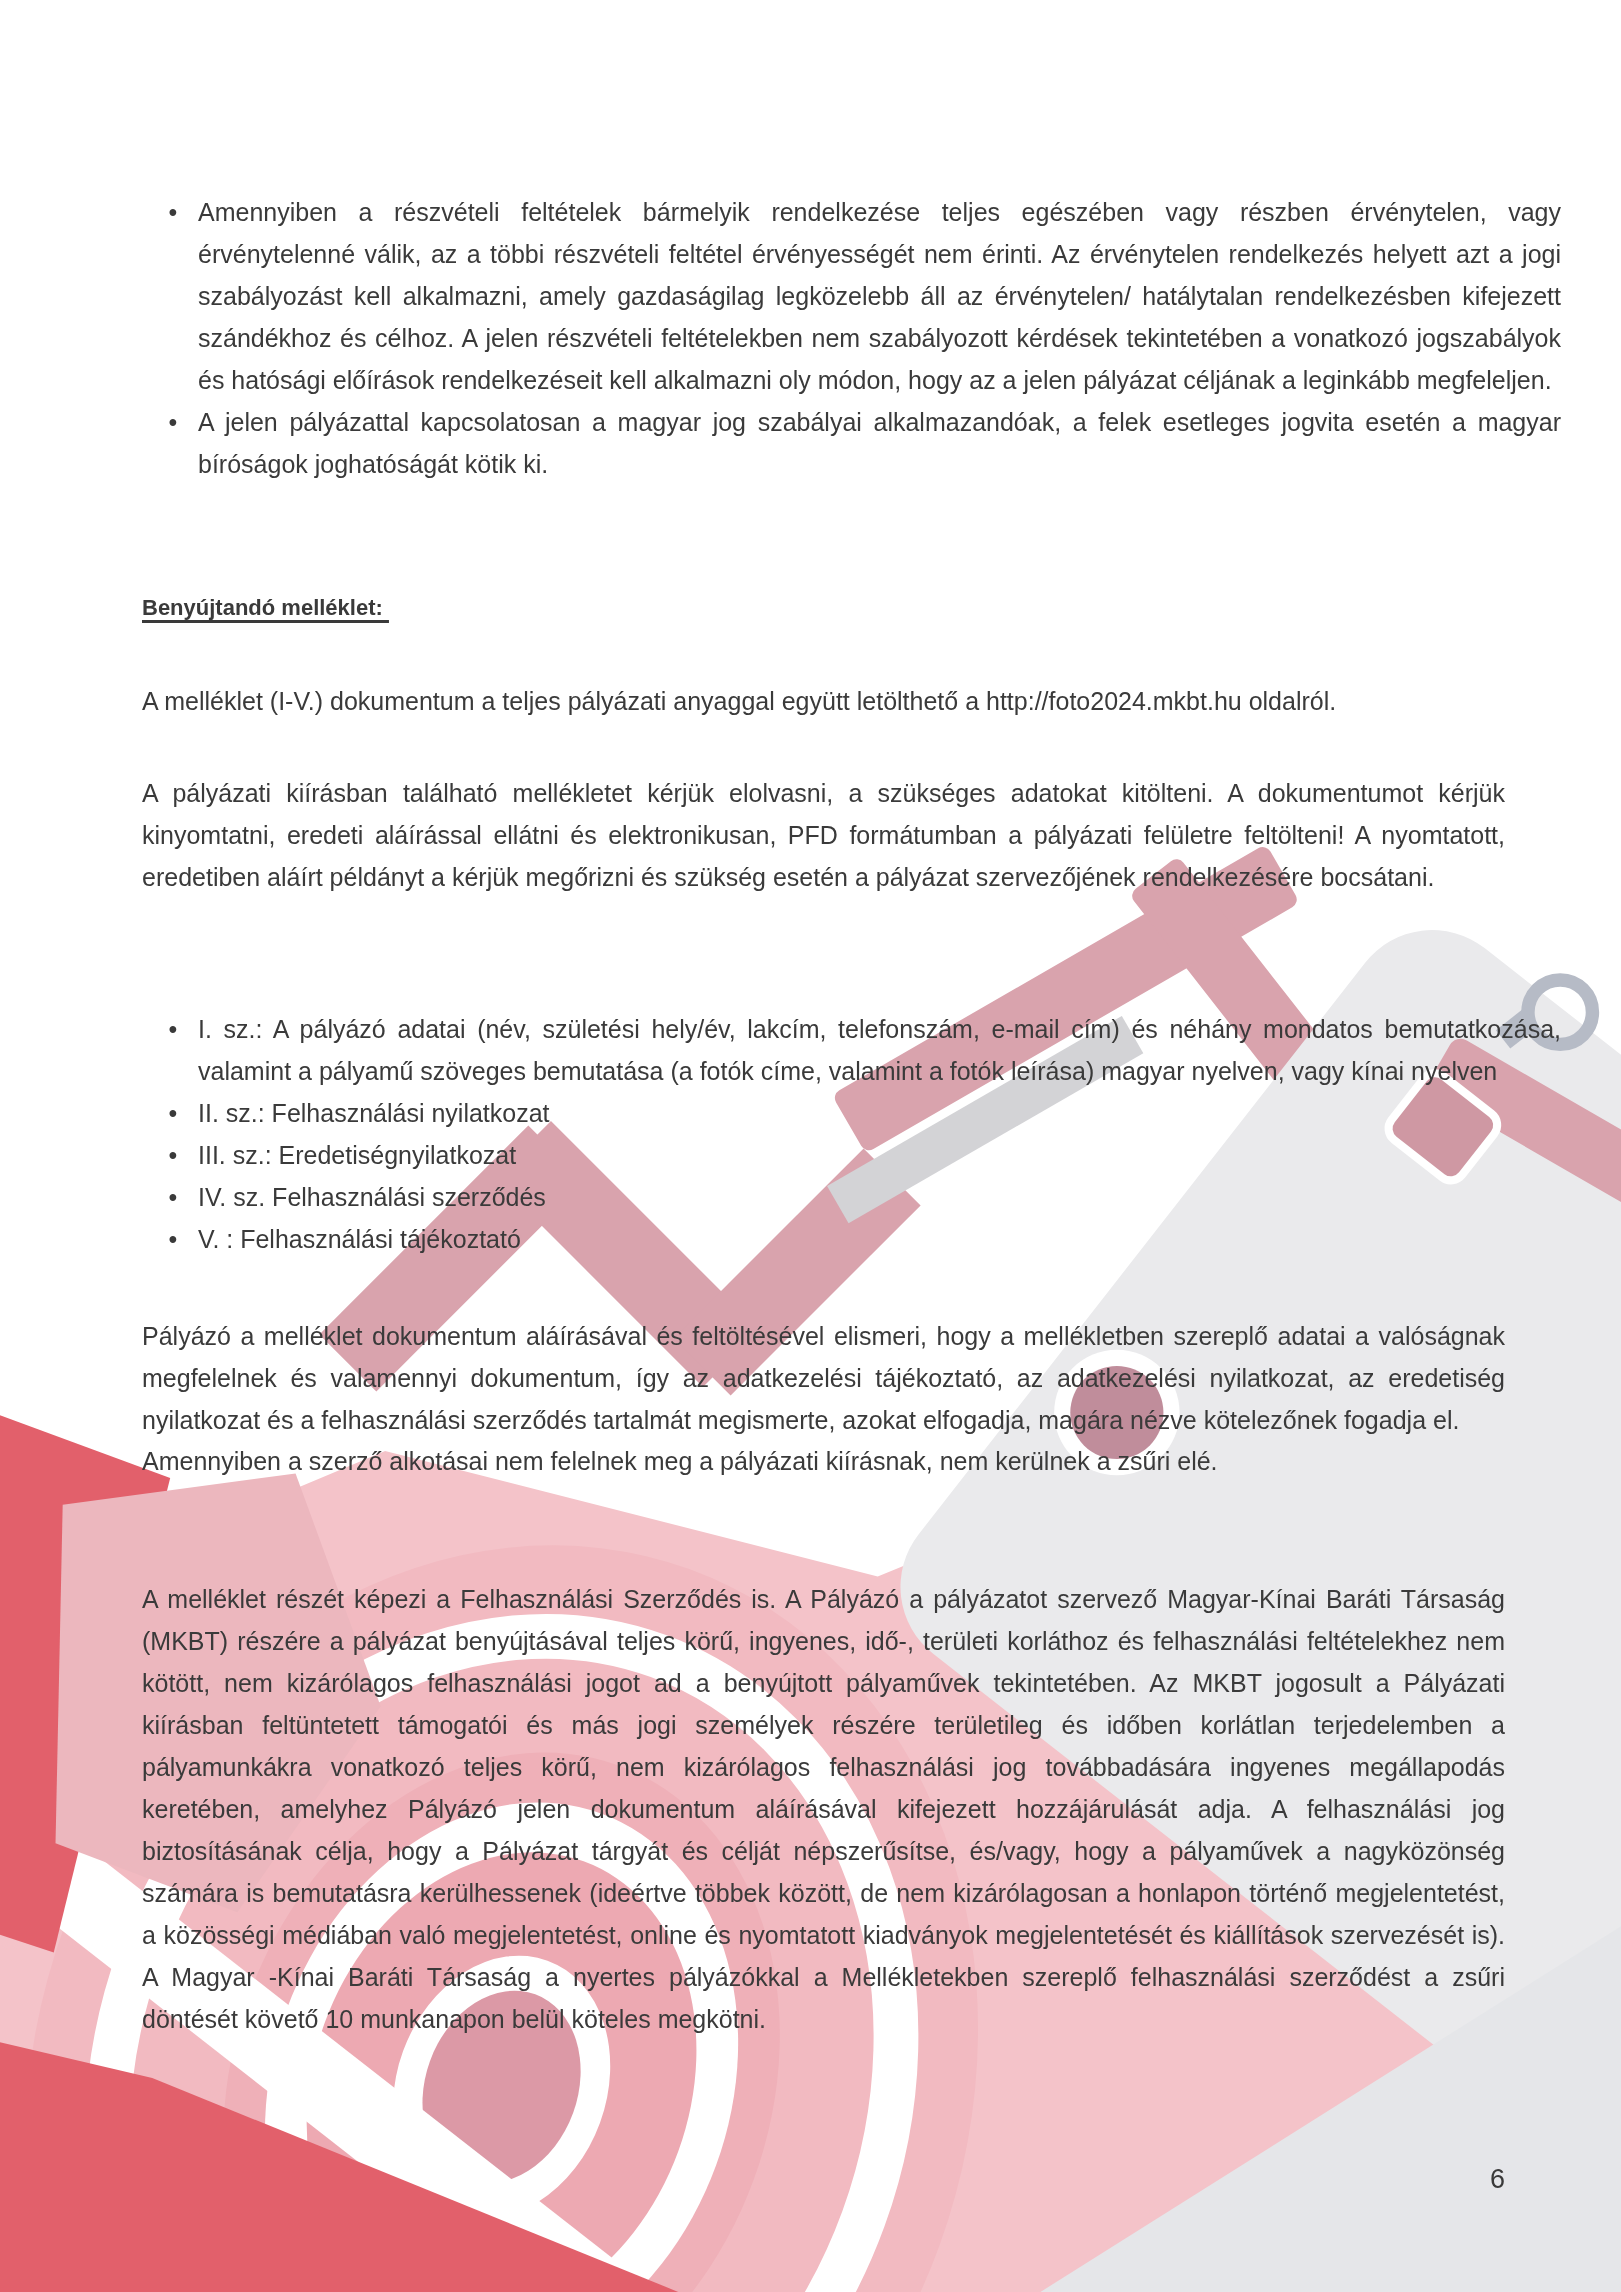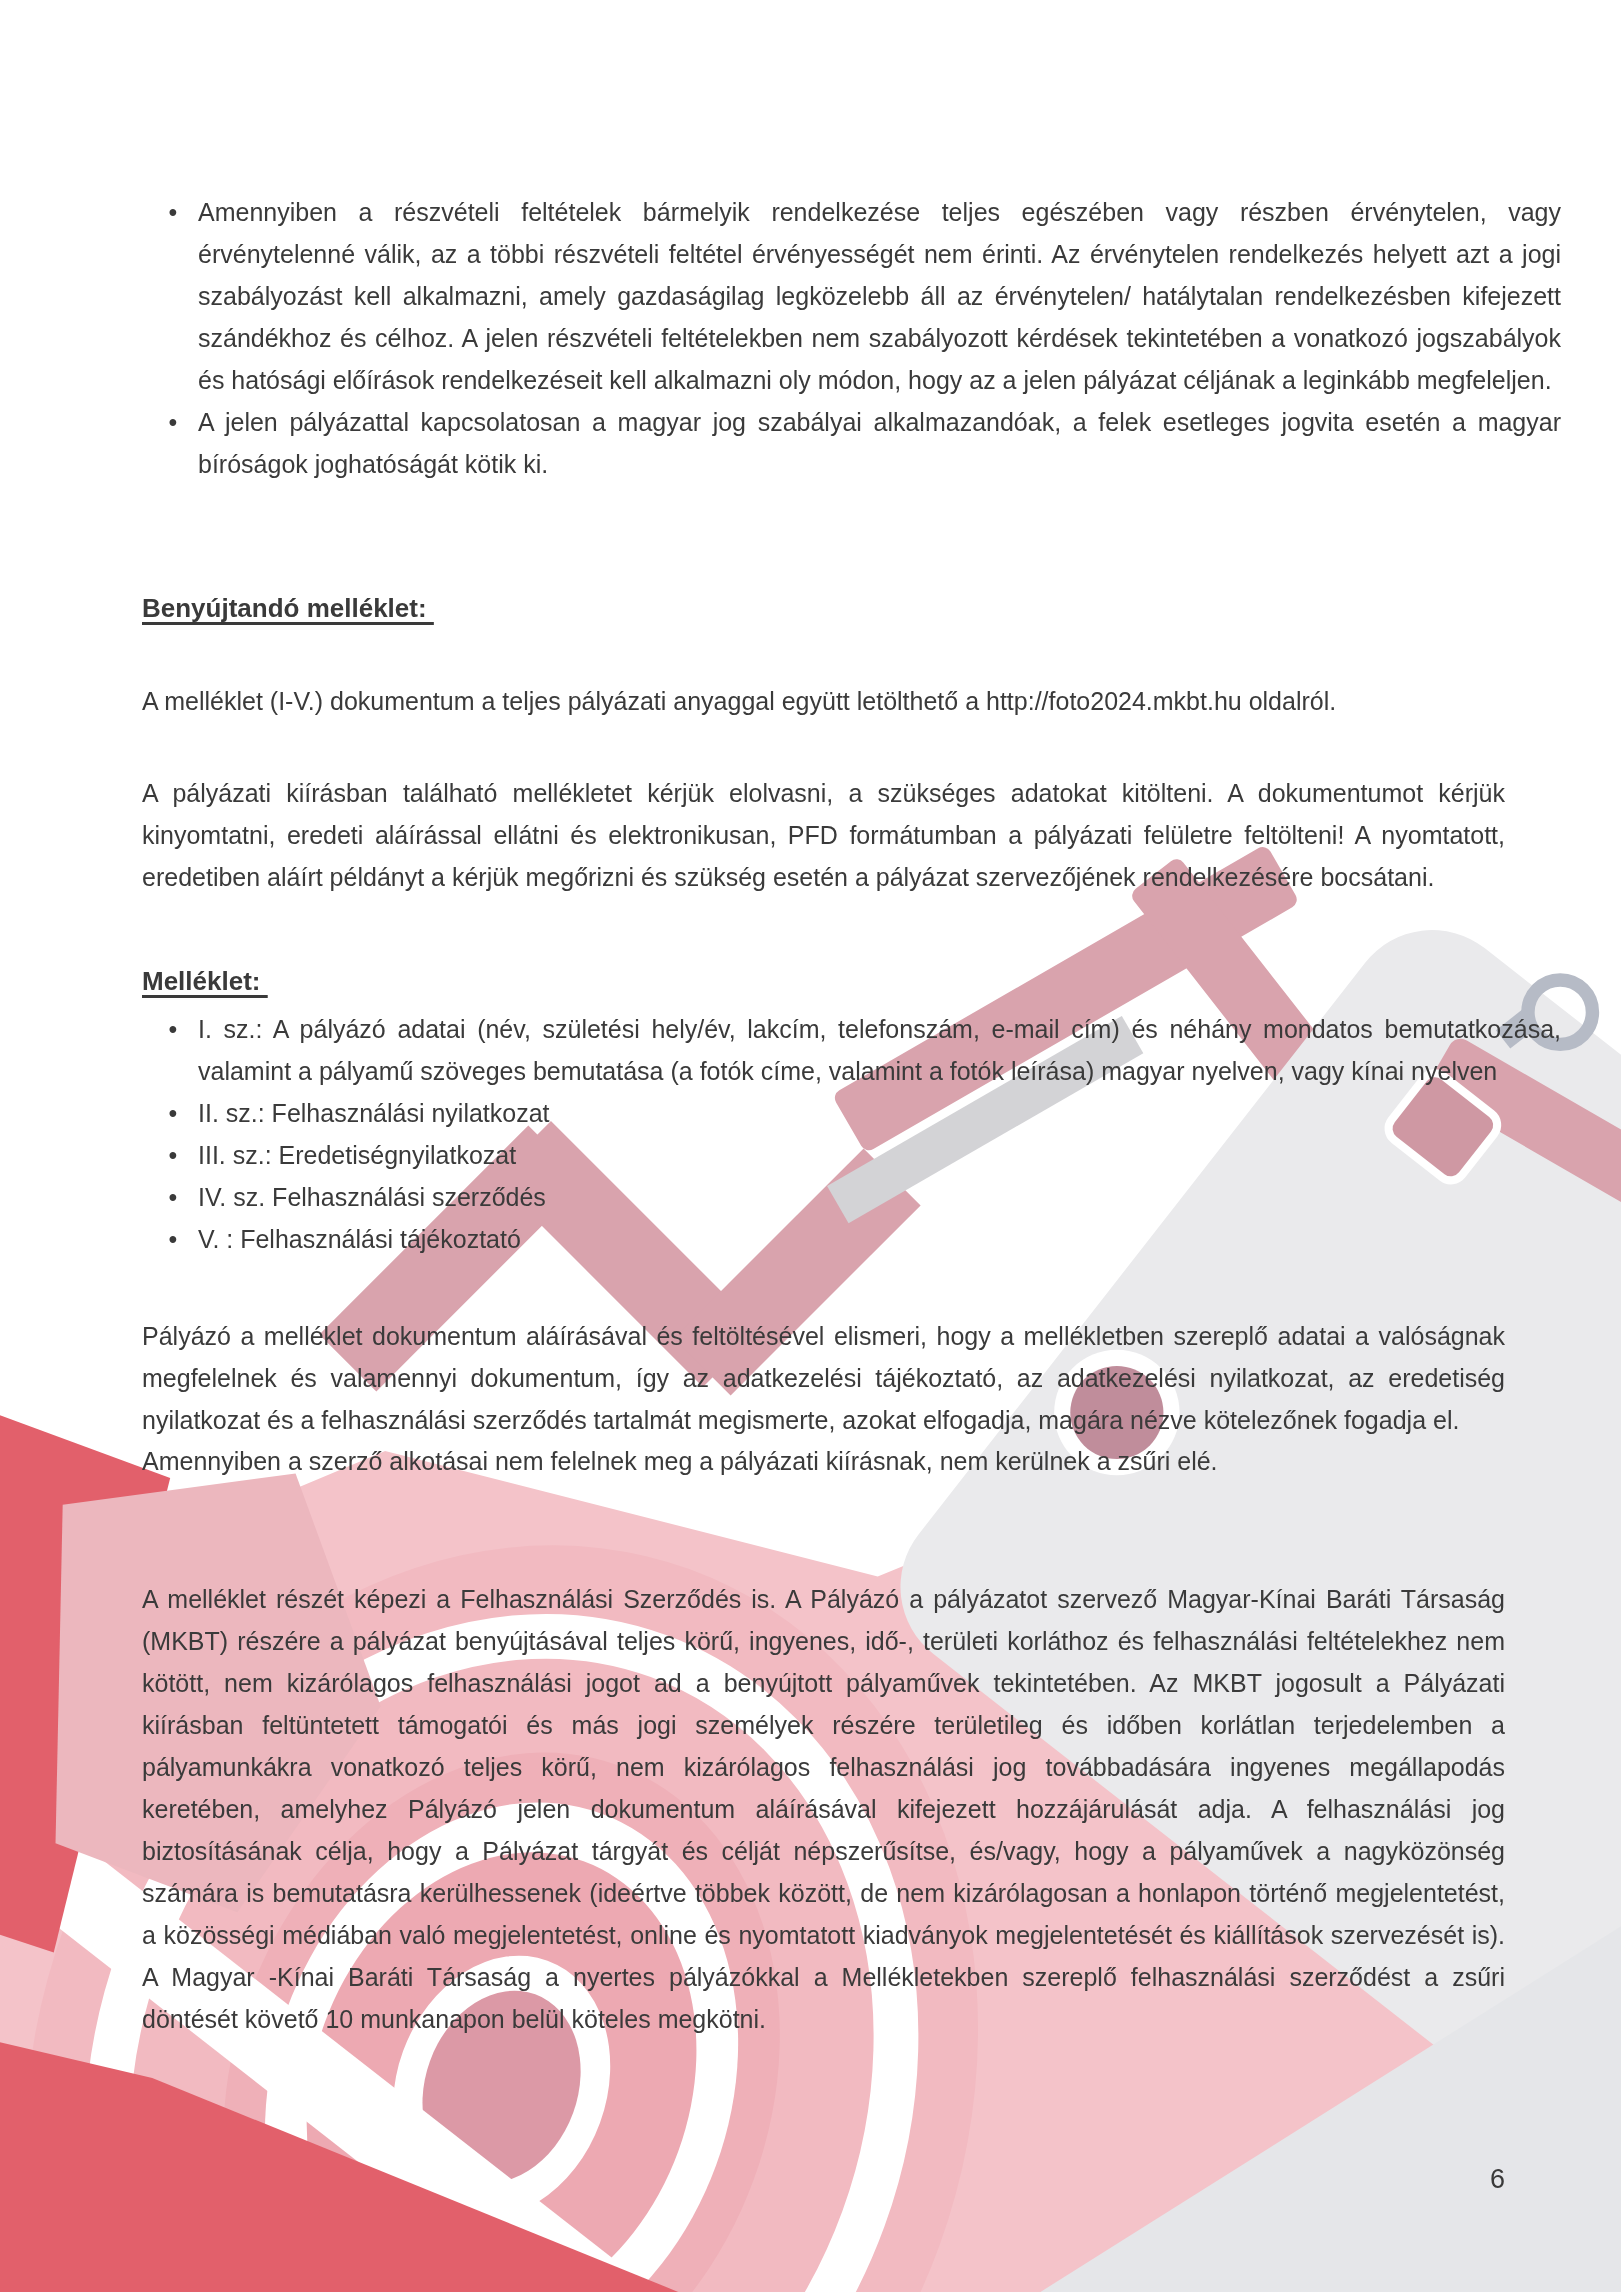--- a/index.html
+++ b/index.html
@@ -23,21 +23,21 @@
   .blk{position:absolute;left:0;width:100%;margin:0;}
   .para{text-align:justify;}
   ul.bullets{list-style:none;padding:0 0 0 56px;margin:0;}
   ul.bullets li{position:relative;text-align:justify;}
   ul.bullets li::before{
     content:"\2022";
     position:absolute;left:-29.6px;top:0;
     font-size:25px;line-height:42px;color:#3a3a3a;
   }
   h2.heading{
-    font-size:26px;line-height:42px;font-weight:bold;margin:0;
+    font-size:22px;line-height:42px;font-weight:bold;margin:0;
     text-decoration:underline;
     text-decoration-thickness:2.7px;
     text-underline-offset:5.4px;
   }
   .blk-legal{top:191px;}
   .blk-h1{top:587px;}
   .blk-p1{top:680px;}
   .blk-p2{top:772px;}
   .blk-h2{top:960px;}
   .blk-attach{top:1008px;}
@@ -105,21 +105,20 @@
       <li>Amennyiben a részvételi feltételek bármelyik rendelkezése teljes egészében vagy részben érvénytelen, vagy érvénytelenné válik, az a többi részvételi feltétel érvényességét nem érinti. Az érvénytelen rendelkezés helyett azt a jogi szabályozást kell alkalmazni, amely gazdaságilag legközelebb áll az érvénytelen/ hatálytalan rendelkezésben kifejezett szándékhoz és célhoz. A jelen részvételi feltételekben nem szabályozott kérdések tekintetében a vonatkozó jogszabályok és hatósági előírások rendelkezéseit kell alkalmazni oly módon, hogy az a jelen pályázat céljának a leginkább megfeleljen.</li>
       <li>A jelen pályázattal kapcsolatosan a magyar jog szabályai alkalmazandóak, a felek esetleges jogvita esetén a magyar bíróságok joghatóságát kötik ki.</li>
     </ul>
 
     <h2 class="heading blk blk-h1">Benyújtandó melléklet:&nbsp;</h2>
 
     <p class="para blk blk-p1">A melléklet (I-V.) dokumentum a teljes pályázati anyaggal együtt letölthető a http://foto2024.mkbt.hu oldalról.</p>
 
     <p class="para blk blk-p2">A pályázati kiírásban található mellékletet kérjük elolvasni, a szükséges adatokat kitölteni. A dokumentumot kérjük kinyomtatni, eredeti aláírással ellátni és elektronikusan, PFD formátumban a pályázati felületre feltölteni! A nyomtatott, eredetiben aláírt példányt a kérjük megőrizni és szükség esetén a pályázat szervezőjének rendelkezésére bocsátani.</p>
 
-    <h2 class="heading blk blk-h2">Melléklet:&nbsp;</h2>
 
     <ul class="bullets blk blk-attach">
       <li>I. sz.: A pályázó adatai (név, születési hely/év, lakcím, telefonszám, e-mail cím) és néhány mondatos bemutatkozása, valamint a pályamű szöveges bemutatása (a fotók címe, valamint a fotók leírása) magyar nyelven, vagy kínai nyelven</li>
       <li>II. sz.: Felhasználási nyilatkozat</li>
       <li>III. sz.: Eredetiségnyilatkozat</li>
       <li>IV. sz. Felhasználási szerződés</li>
       <li>V. : Felhasználási tájékoztató</li>
     </ul>
 
     <p class="para blk blk-p3">Pályázó a melléklet dokumentum aláírásával és feltöltésével elismeri, hogy a mellékletben szereplő adatai a valóságnak megfelelnek és valamennyi dokumentum, így az adatkezelési tájékoztató, az adatkezelési nyilatkozat, az eredetiség nyilatkozat és a felhasználási szerződés tartalmát megismerte, azokat elfogadja, magára nézve kötelezőnek fogadja el.</p>

